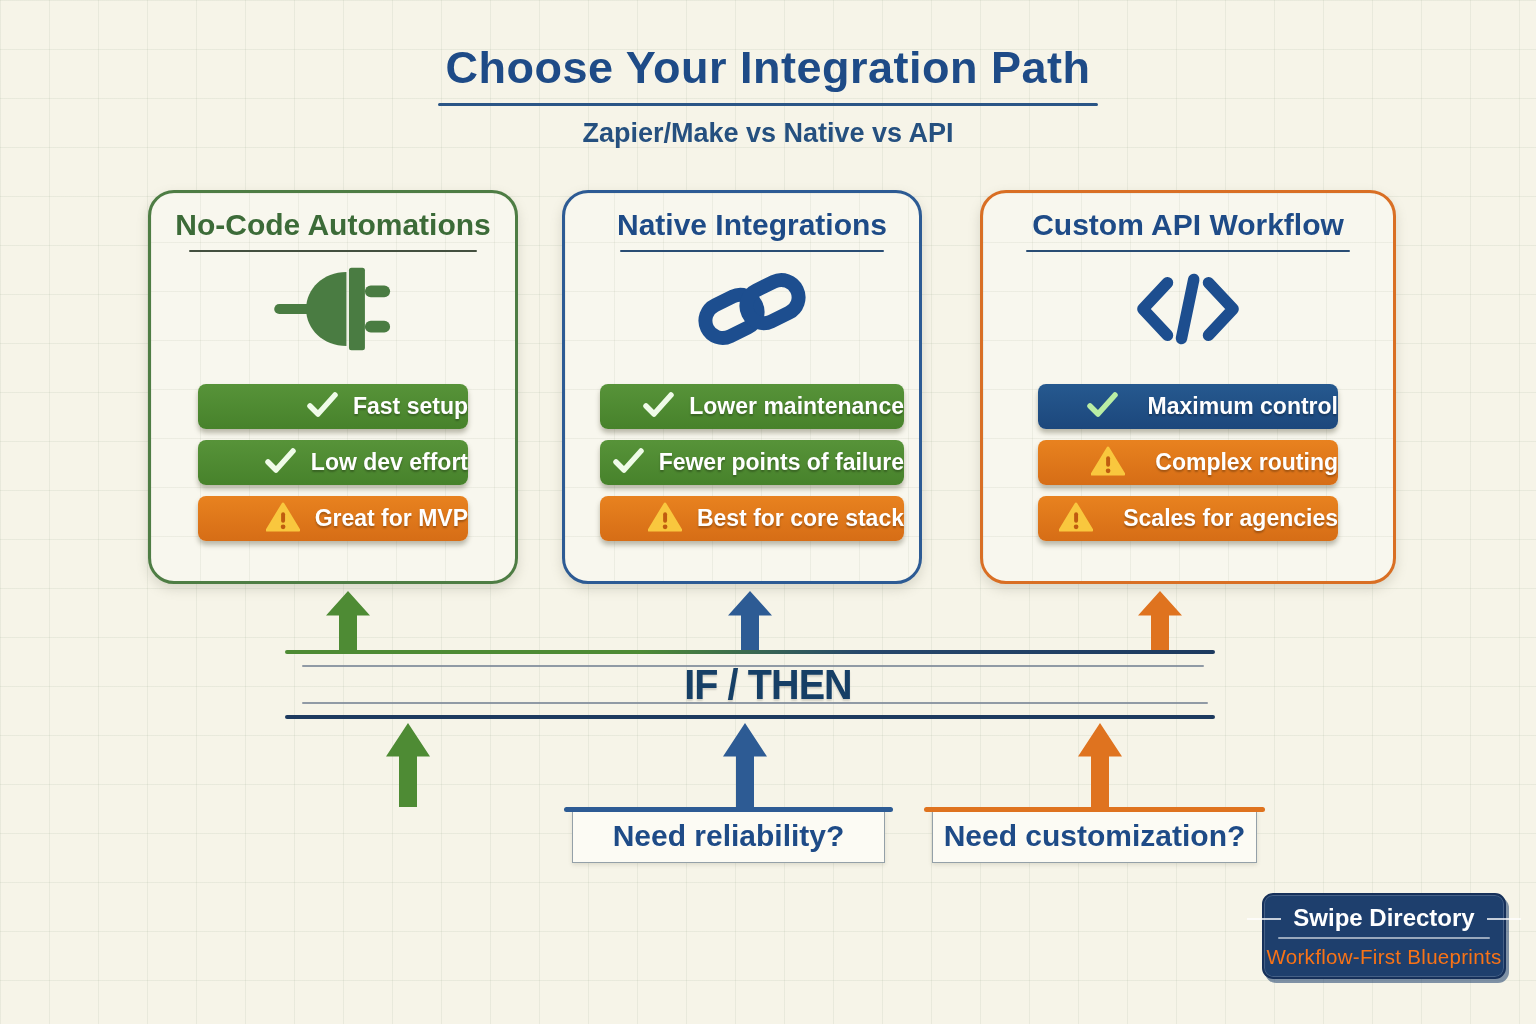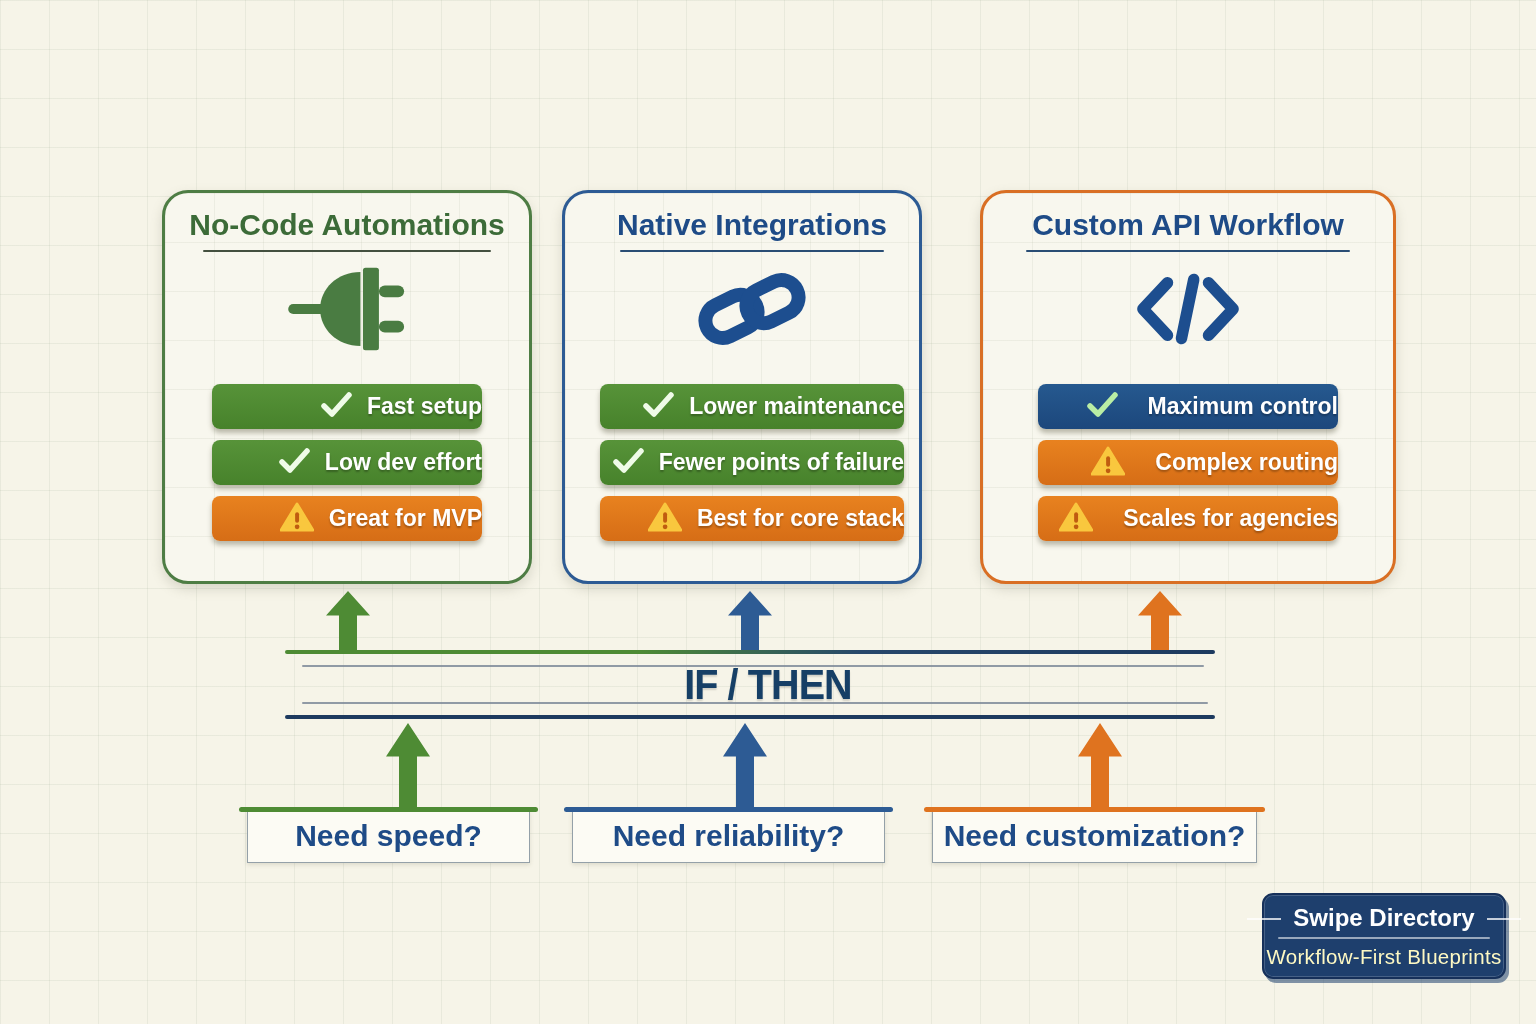--- a/index.html
+++ b/index.html
@@ -23,21 +23,21 @@
   .card{
     position:absolute; top:190px; height:394px;
     background-color:#f8f7ee;
     background-image:
       linear-gradient(rgba(165,175,155,0.14) 1px, transparent 1px),
       linear-gradient(90deg, rgba(165,175,155,0.14) 1px, transparent 1px);
     background-size:49px 49px;
     border:3px solid #888; border-radius:26px;
     box-shadow:0 5px 12px rgba(110,110,85,0.22);
   }
-  .card.c1{ left:162px; width:370px; }
+  .card.c1{ left:148px; width:370px; }
   .card.c2{ left:562px; width:360px;padding-left:20px; }
   .card.c3{ left:980px; width:416px; }
   .card-title{ margin-top:15px; text-align:center; font-size:30px; font-weight:800; }
   .c1 .card-title{ color:#3c6b38; }
   .c2 .card-title, .c3 .card-title{ color:#1e4b87; }
   .card-title-line{ width:79%; height:0; margin:8px auto 0; border-bottom:2.5px solid #44503f; border-radius:2px;}
   .c2 .card-title-line, .c3 .card-title-line{ border-color:#2a4d74; }
   .icon-area{ height:118px; display:flex; align-items:center; justify-content:center; }
   .badges{ margin-top:14px; display:flex; flex-direction:column; align-items:center; gap:11px; }
   .badge{
@@ -93,27 +93,32 @@
     background:#1e3f6d; border:2px solid #16305a; border-radius:11px;
     box-shadow:3px 4px 0 rgba(30,63,109,0.55), inset 0 0 0 1px rgba(255,255,255,0.18);
     text-align:center; padding-top:9px;
   }
   .fb-title{ display:inline-block; position:relative; color:#ffffff; font-weight:800; font-size:24px; padding:0 14px;}
   .fb-title::before,.fb-title::after{
     content:""; position:absolute; top:14px; width:34px; height:2px; background:rgba(255,255,255,0.75);
   }
   .fb-title::before{ left:-32px; } .fb-title::after{ right:-32px; }
   .fb-divider{ width:88%; height:1.5px; margin:5px auto 6px; background:rgba(255,255,255,0.55); border-radius:2px;}
-  .fb-subtitle{ color:#fef9c3; font-size:20.5px; font-weight:400; letter-spacing:0.3px; }
+  .fb-subtitle{ color:#f97316; font-size:20.5px; font-weight:400; letter-spacing:0.3px; }
 </style>
 </head>
 <body>
 
 <div class="canvas">
 
+  <div class="header">
+    <div class="main-title">Choose Your Integration Path</div>
+    <div class="title-underline"></div>
+    <div class="subtitle">Zapier/Make vs Native vs API</div>
+  </div>
 
   <div class="card c1" style="border-color: rgb(78, 125, 68);">
     <div class="card-title">No-Code Automations</div>
     <div class="card-title-line"></div>
     <div class="icon-area">
       <span>
         <svg width="118" height="84" viewBox="0 0 140 100">
           <g fill="#4a7c42">
             <rect x="0" y="44" width="46" height="12" rx="6"></rect>
             <path d="M86,6 L86,94 C58,94 38,74 38,50 C38,26 58,6 86,6 Z"></path>
@@ -256,24 +261,20 @@
     <svg viewBox="0 0 44 70" preserveAspectRatio="none">
         <polygon points="22,0 44,28 31,28 31,70 13,70 13,28 0,28" style="fill: rgb(45, 91, 148);"></polygon>
       </svg>
   </div>
   <div class="arrow bottom a6">
     <svg viewBox="0 0 44 70" preserveAspectRatio="none">
         <polygon points="22,0 44,28 31,28 31,70 13,70 13,28 0,28" style="fill: rgb(223, 115, 31);"></polygon>
       </svg>
   </div>
 
-  <div class="qbox q1">
-    <span class="q-topline" style="background: rgb(78, 139, 52);"></span>
-    <span class="q-label">Need speed?</span>
-  </div>
   <div class="qbox q2">
     <span class="q-topline" style="background: rgb(45, 91, 148);"></span>
     <span class="q-label">Need reliability?</span>
   </div>
   <div class="qbox q3">
     <span class="q-topline" style="background: rgb(223, 115, 31);"></span>
     <span class="q-label">Need customization?</span>
   </div>
 
   <div class="footer-badge">

